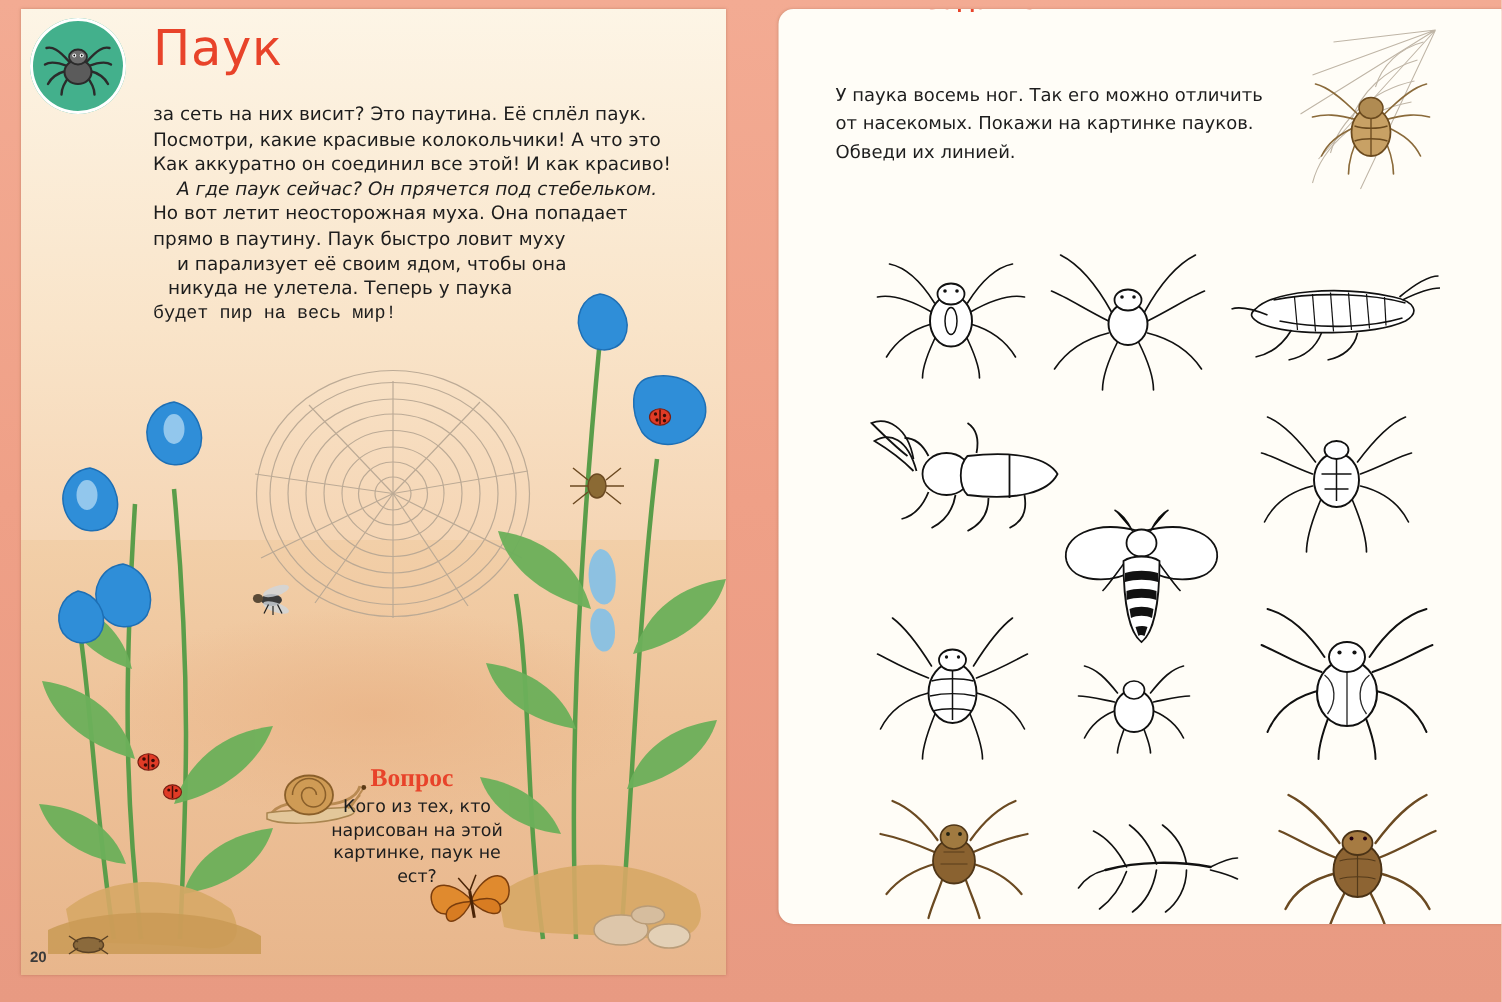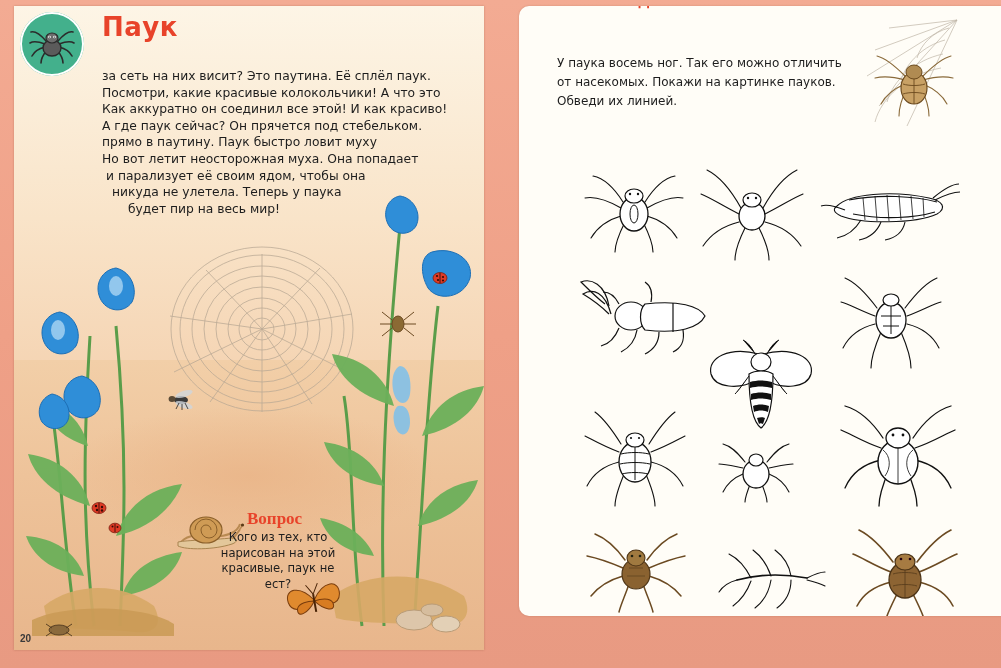--- a/index.html
+++ b/index.html
@@ -32,38 +32,38 @@
     position:absolute;left:10%;top:62%;width:80%;height:22%;
     background:radial-gradient(ellipse at 50% 50%, rgba(233,179,134,.75), rgba(233,179,134,0) 70%);
   }
   .spider-badge{
     position:absolute;left:6px;top:6px;width:64px;height:64px;border-radius:50%;
     background:#43b08c;display:flex;align-items:center;justify-content:center;
     box-shadow:0 0 0 2px #fff inset;
   }
   .title-left{
     position:absolute;left:88px;top:6px;
-    color:#e8432a;font-size:26px;font-weight:bold;letter-spacing:.5px;
+    color:#e8432a;font-size:33px;font-weight:normal;letter-spacing:.5px;
     font-family:"DejaVu Sans", sans-serif;
   }
   .poem{
     position:absolute;left:88px;top:62px;width:330px;
     font-size:12.3px;line-height:16.6px;color:#1d1d1d;
     font-family:"DejaVu Sans", sans-serif;
   }
   .poem div{white-space:nowrap;}
   .poem div:nth-child(1){margin-left:0px;}
   .poem div:nth-child(2){margin-left:0px;}
   .poem div:nth-child(3){margin-left:0px;}
-  .poem div:nth-child(4){margin-left:0px;}
+  .poem div:nth-child(4){margin-left:16px;font-style:italic;}
   .poem div:nth-child(5){margin-left:0px;}
   .poem div:nth-child(6){margin-left:0px;}
-  .poem div:nth-child(7){margin-left:4px;}
+  .poem div:nth-child(7){margin-left:16px;}
   .poem div:nth-child(8){margin-left:10px;}
-  .poem div:nth-child(9){margin-left:26px;}
+  .poem div:nth-child(9){font-family:Liberation Mono, monospace;}
   .poem div:nth-child(10){margin-left:40px;}
   .poem div:nth-child(11){margin-left:54px;}
 
   .question-title{
     position:absolute;left:233px;top:503px;color:#e8432a;font-weight:bold;font-size:17px;
     font-family:Liberation Serif, serif;
   }
   .question-text{
     position:absolute;left:199px;top:524px;width:130px;
     font-size:11.6px;line-height:15.5px;color:#1d1d1d;text-align:center;
@@ -294,29 +294,29 @@
       </svg>
     </div>
 
     <div class="title-left">Паук</div>
 
     <div class="poem">
       <div>за сеть на них висит? Это паутина. Её сплёл паук.</div>
       <div>Посмотри, какие красивые колокольчики! А что это</div>
       <div>Как аккуратно он соединил все этой! И как красиво!</div>
       <div>А где паук сейчас? Он прячется под стебельком.</div>
+      <div>Но вот летит неосторожная муха. Она попадает</div>
       <div>прямо в паутину. Паук быстро ловит муху</div>
-      <div>Но вот летит неосторожная муха. Она попадает</div>
       <div>и парализует её своим ядом, чтобы она</div>
       <div>никуда не улетела. Теперь у паука</div>
       <div>будет пир на весь мир!</div>
     </div>
 
     <div class="question-title">Вопрос</div>
-    <div class="question-text">Кого из тех, кто нарисован на этой красивые, паук не ест?</div>
+    <div class="question-text">Кого из тех, кто нарисован на этой картинке, паук не ест?</div>
 
     <div class="pagenum-left">20</div>
   </div>
 
   <div class="page-right">
     <div class="title-right">Задание</div>
     <div class="task-text">У паука восемь ног. Так его можно отличить от насекомых. Покажи на картинке пауков. Обведи их линией.</div>
 
     <svg class="bug" style="left:330px;top:8px;" width="120" height="120">
       <g stroke="#bfb5a6" stroke-width="0.7" fill="none">

